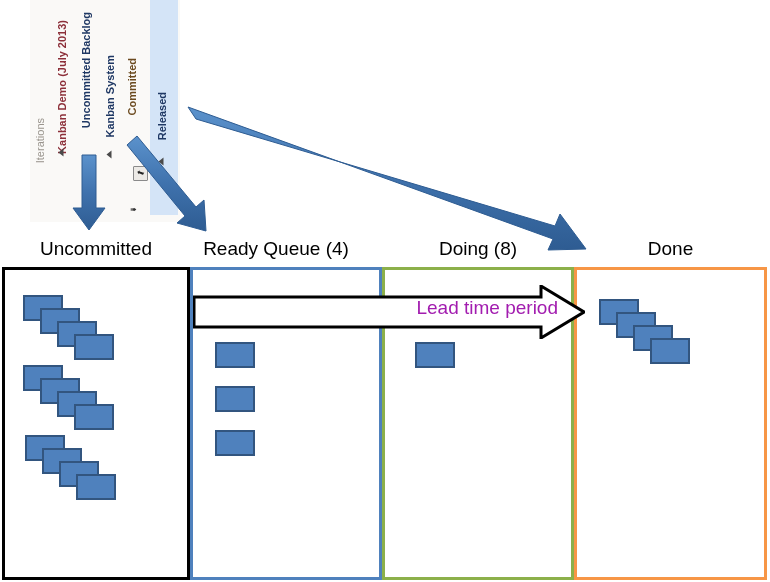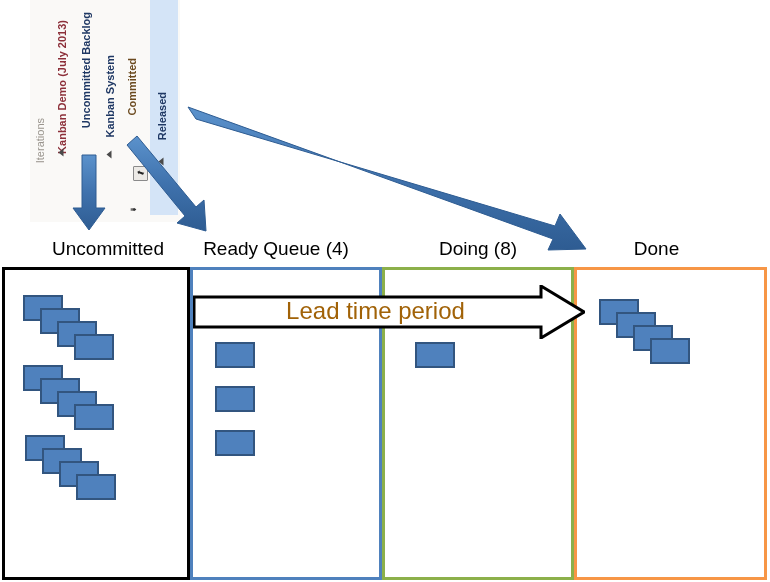--- a/index.html
+++ b/index.html
@@ -123,24 +123,24 @@
     left: 193px;
     top: 285px;
     width: 392px;
     height: 54px;
   }
   #lead-time-label {
     position: absolute;
     left: 193px;
     top: 297px;
     width: 365px;
-    text-align: center;
-    font-family: "Liberation Sans", sans-serif;
-    font-size: 24px;
-    color: #a16207;
+    text-align: right;
+    font-family: "Liberation Sans", sans-serif;
+    font-size: 19px;
+    color: #a21caf;
     white-space: nowrap;
   }
 </style>
 </head>
 <body>
 
 <div id="tool-panel">
   <div id="tool-panel-inner"></div>
 
   <div class="released-col-hl"></div>
@@ -184,24 +184,24 @@
 
   <g>
     <polygon points="127,145 137,136 196,207 204,200 206,231 177,223 185,216" fill="url(#agrad)" stroke="#2e5c92" stroke-width="1"></polygon>
   </g>
 
   <g>
     <polygon points="188,107 196,119 555,226 560,214 586,249 548,250 553,239" fill="url(#agrad)" stroke="#2e5c92" stroke-width="1"></polygon>
   </g>
 </svg>
 
-<div class="col-header" style="left:14px; width:188px;">Uncommitted</div>
+<div class="col-header" style="left:2px; width:188px;">Uncommitted</div>
 <div class="col-header" style="left:180px; width:192px;">Ready Queue (4)</div>
 <div class="col-header" style="left:382px; width:192px;">Doing (8)</div>
-<div class="col-header" style="left:560px; width:193px;">Done</div>
+<div class="col-header" style="left:574px; width:193px;">Done</div>
 
 <div class="board-col" id="col-uncommitted">
 
   <div class="card" style="left:18px;  top:25px;"></div>
   <div class="card" style="left:35px;  top:38px;"></div>
   <div class="card" style="left:52px;  top:51px;"></div>
   <div class="card" style="left:69px;  top:64px;"></div>
 
   <div class="card" style="left:18px;  top:95px;"></div>
   <div class="card" style="left:35px;  top:108px;"></div>

